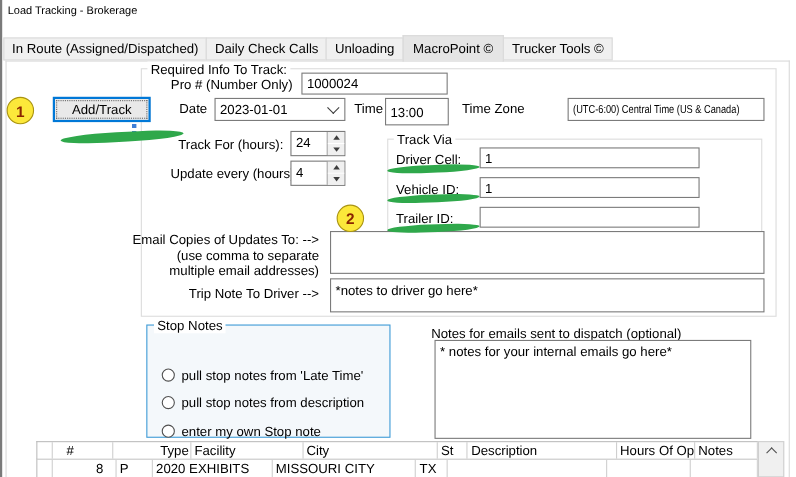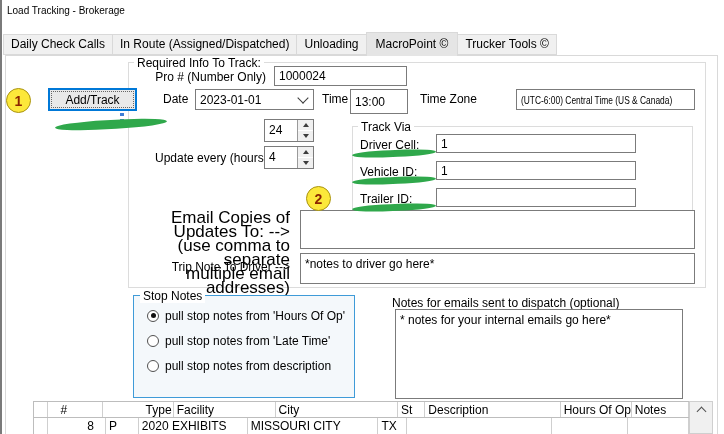--- a/index.html
+++ b/index.html
@@ -6,21 +6,21 @@
   .screen{position:relative;width:724px;height:434px;background:#fff;overflow:hidden;
           font-family:"Liberation Sans",sans-serif;font-size:12px;color:#000;}
   .win-edge{position:absolute;left:0;top:0;width:2px;height:434px;background:#7a7a7a;}
   .title{position:absolute;left:7px;top:5px;font-size:10px;white-space:nowrap;}
   .page{position:absolute;left:5px;top:55px;width:713px;height:379px;border:1px solid #d9d9d9;border-bottom:none;background:#fff;box-sizing:border-box;}
   .tabs{position:absolute;left:3px;top:32px;height:24px;display:flex;align-items:flex-end;z-index:5;}
   .tab{box-sizing:border-box;height:21px;line-height:19px;padding:0 7px;background:#f0f0f0;
        border:1px solid #d9d9d9;margin-right:-1px;margin-bottom:1px;white-space:nowrap;cursor:default;}
   .tab.active{height:24px;line-height:22px;background:#e5e5e5;border-bottom:none;margin-bottom:0;padding:0 9px;position:relative;z-index:6;}
   .lbl{position:absolute;white-space:nowrap;}
-  .rlbl{position:absolute;text-align:right;font-size:17px;line-height:14px;}
+  .rlbl{position:absolute;text-align:right;font-size:12px;line-height:14px;}
   .grp{position:absolute;border:1px solid #dcdcdc;box-sizing:border-box;}
   .grp.blue{border-color:#3f9bd8;background:#f4f8fb;}
   .grp-lbl{position:absolute;background:#fff;padding:0 3px;white-space:nowrap;}
   .tbox{position:absolute;box-sizing:border-box;border:1px solid #7b7b7b;background:#fff;
         display:flex;align-items:center;padding:0 4px;overflow:hidden;white-space:nowrap;}
   .tbox.top{align-items:flex-start;padding-top:3px;}
   .chev{width:7px;height:7px;border-right:1.4px solid #3c3c3c;border-bottom:1.4px solid #3c3c3c;
         transform:rotate(45deg);margin:-3px 2px 0 auto;flex:none;}
   .tz-val{display:inline-block;transform:scaleX(.8);transform-origin:0 50%;font-size:10.5px;white-space:nowrap;}
   .spin{position:absolute;box-sizing:border-box;border:1px solid #7b7b7b;background:#fff;display:flex;}
@@ -51,22 +51,22 @@
 </head>
 <body>
 
 <div class="screen">
   <div class="win-edge"></div>
   <div class="title">Load Tracking - Brokerage</div>
 
   <div class="page"></div>
 
   <div class="tabs">
+    <div class="tab">In Route (Assigned/Dispatched)</div>
     <div class="tab">Daily Check Calls</div>
-    <div class="tab">In Route (Assigned/Dispatched)</div>
     <div class="tab">Unloading</div>
     <div class="tab active">MacroPoint ©</div>
     <div class="tab">Trucker Tools ©</div>
   </div>
 
   <div class="grp" style="left:128px;top:62px;width:578px;height:226px;"></div>
   <div class="grp-lbl" style="left:134px;top:56px;">Required Info To Track:</div>
 
   <div class="rlbl" style="left:120px;top:70px;width:146px;font-size:12px;">Pro # (Number Only)</div>
   <div class="tbox" style="left:274px;top:66px;width:133px;height:20px;">1000024</div>
@@ -79,20 +79,21 @@
 
   <div class="lbl" style="left:322px;top:92px;">Time</div>
   <div class="tbox" style="left:350px;top:89px;width:58px;height:25px;">13:00</div>
 
   <div class="lbl" style="left:420px;top:92px;">Time Zone</div>
   <div class="tbox" style="left:516px;top:89px;width:179px;height:21px;">
     <span class="tz-val">(UTC-6:00) Central Time (US &amp; Canada)</span>
 
   </div>
 
+  <div class="lbl" style="left:162px;top:124px;">Track For (hours):</div>
   <div class="spin" style="left:264px;top:119px;width:50px;height:23px;">
     <div class="val">24</div>
     <div class="btns">
       <div class="sb">
           <div class="tri-up"></div>
         </div>
       <div class="sb">
           <div class="tri-dn"></div>
         </div>
     </div>
@@ -140,31 +141,31 @@
     <span style="display:block;">multiple email addresses)</span>
   </div>
   <div class="tbox top" style="left:300px;top:210px;width:395px;height:39px;"></div>
 
   <div class="rlbl" style="left:110px;top:260px;width:180px;font-size:12px;">Trip Note To Driver --&gt;</div>
   <div class="tbox top" style="left:300px;top:253px;width:395px;height:31px;">*notes to driver go here*</div>
 
   <div class="grp blue" style="left:133px;top:295px;width:222px;height:103px;"></div>
   <div class="grp-lbl" style="left:140px;top:289px;">Stop Notes</div>
 
-  <div class="opt" style="left:147px;top:308px;height:15px;">
-    <span class="radio checked"></span>
-    <span>pull stop notes from 'Hours Of Op'</span>
-  </div>
   <div class="opt" style="left:147px;top:333px;height:15px;">
     <span class="radio"></span>
     <span>pull stop notes from 'Late Time'</span>
   </div>
   <div class="opt" style="left:147px;top:358px;height:15px;">
     <span class="radio"></span>
     <span>pull stop notes from description</span>
+  </div>
+  <div class="opt" style="left:147px;top:384px;height:15px;">
+    <span class="radio"></span>
+    <span>enter my own Stop note</span>
   </div>
 
   <div class="lbl" style="left:392px;top:296px;">Notes for emails sent to dispatch (optional)</div>
   <div class="tbox top" style="left:395px;top:309px;width:288px;height:90px;">* notes for your internal emails go here*</div>
 
   <div class="thead" style="left:33px;top:401px;width:656px;height:17px;">
     <div class="th" style="width:14px;"></div>
     <div class="th num" style="width:58px;">#</div>
     <div class="th" style="width:33px;margin-left:40px;">Type</div>
     <div class="th" style="width:109px;">Facility</div>

